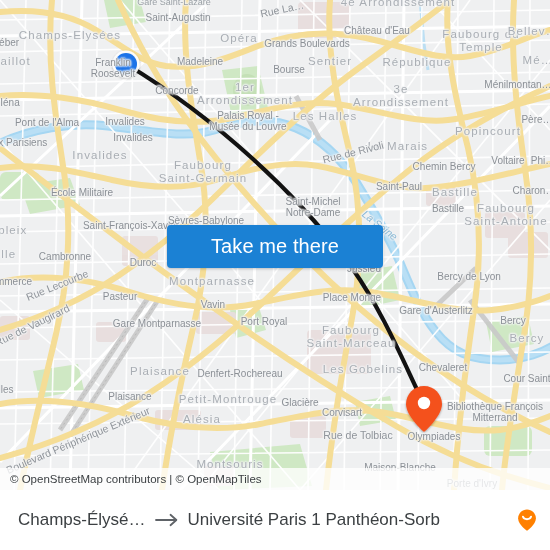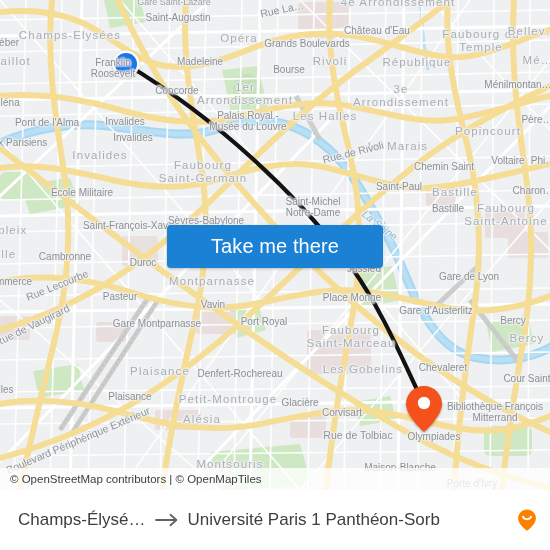--- a/index.html
+++ b/index.html
@@ -299,61 +299,61 @@
         <div class="lbl district" style="left: 239px; top: 38px;">Opéra</div>
         <div class="lbl place" style="left: 307px; top: 43px;">Grands Boulevards</div>
         <div class="lbl place" style="left: 377px; top: 30px;">Château d'Eau</div>
         <div class="lbl district two-line" style="left: 481px; top: 41px;">Faubourg du<br>Temple</div>
         <div class="lbl district" style="left: 533px; top: 31px;">Bellev…</div>
         <div class="lbl district" style="left: 70px; top: 35px;">Champs-Elysées</div>
         <div class="lbl place" style="left: 8px; top: 42px;">léber</div>
         <div class="lbl district" style="left: 12px; top: 61px;">haillot</div>
         <div class="lbl place" style="left: 200px; top: 61px;">Madeleine</div>
         <div class="lbl place" style="left: 289px; top: 69px;">Bourse</div>
-        <div class="lbl district" style="left: 330px; top: 61px;">Rivoli</div>
+        <div class="lbl district" style="left: 330px; top: 61px;">Sentier</div>
         <div class="lbl district" style="left: 417px; top: 62px;">République</div>
         <div class="lbl district" style="left: 538px; top: 60px;">Mé…</div>
         <div class="lbl place two-line" style="left: 113px; top: 68px;">Franklin<br>Roosevelt</div>
         <div class="lbl place" style="left: 177px; top: 90px;">Concorde</div>
         <div class="lbl district two-line" style="left: 245px; top: 94px;">1er<br>Arrondissement</div>
         <div class="lbl district two-line" style="left: 401px; top: 96px;">3e<br>Arrondissement</div>
         <div class="lbl place" style="left: 518px; top: 84px;">Ménilmontan…</div>
         <div class="lbl place" style="left: 10px; top: 102px;">Iéna</div>
         <div class="lbl district" style="left: 325px; top: 116px;">Les Halles</div>
         <div class="lbl place two-line" style="left: 248px; top: 121px;">Palais Royal -<br>Musée du Louvre</div>
         <div class="lbl district" style="left: 398px; top: 146px;">Le Marais</div>
         <div class="lbl district" style="left: 488px; top: 131px;">Popincourt</div>
         <div class="lbl place" style="left: 537px; top: 119px;">Père…</div>
         <div class="lbl place" style="left: 47px; top: 122px;">Pont de l'Alma</div>
         <div class="lbl place" style="left: 125px; top: 121px;">Invalides</div>
         <div class="lbl place" style="left: 133px; top: 137px;">Invalides</div>
         <div class="lbl place" style="left: 20px; top: 142px;">ux Parisiens</div>
         <div class="lbl district" style="left: 100px; top: 155px;">Invalides</div>
         <div class="lbl street" style="left: 353px; top: 152px; transform: translate(-50%, -50%) rotate(-14deg);">Rue de Rivoli</div>
-        <div class="lbl place" style="left: 444px; top: 166px;">Chemin Saint</div>
+        <div class="lbl place" style="left: 444px; top: 166px;">Chemin Bercy</div>
         <div class="lbl place" style="left: 508px; top: 160px;">Voltaire</div>
         <div class="lbl place" style="left: 543px; top: 160px;">Phi…</div>
         <div class="lbl district two-line" style="left: 203px; top: 172px;">Faubourg<br>Saint-Germain</div>
         <div class="lbl place" style="left: 399px; top: 186px;">Saint-Paul</div>
         <div class="lbl district" style="left: 455px; top: 192px;">Bastille</div>
         <div class="lbl place" style="left: 82px; top: 192px;">École Militaire</div>
         <div class="lbl place" style="left: 448px; top: 208px;">Bastille</div>
         <div class="lbl place" style="left: 534px; top: 190px;">Charon…</div>
         <div class="lbl place two-line" style="left: 313px; top: 207px;">Saint-Michel<br>Notre-Dame</div>
         <div class="lbl district two-line" style="left: 506px; top: 215px;">Faubourg<br>Saint-Antoine</div>
         <div class="lbl place two-line" style="left: 131px; top: 226px;">Saint-François-Xavier</div>
         <div class="lbl place" style="left: 206px; top: 220px;">Sèvres-Babylone</div>
         <div class="lbl district" style="left: 9px; top: 230px;">upleix</div>
         <div class="lbl district" style="left: 5px; top: 254px;">elle</div>
         <div class="lbl water" style="left: 380px; top: 225px; transform: translate(-50%, -50%) rotate(38deg);">La Seine</div>
         <div class="lbl place" style="left: 65px; top: 256px;">Cambronne</div>
         <div class="lbl place" style="left: 143px; top: 262px;">Duroc</div>
         <div class="lbl district" style="left: 212px; top: 281px;">Montparnasse</div>
         <div class="lbl place" style="left: 364px; top: 268px;">Jussieu</div>
-        <div class="lbl place" style="left: 469px; top: 276px;">Gare de Lyon</div>
+        <div class="lbl place" style="left: 469px; top: 276px;">Bercy de Lyon</div>
         <div class="lbl place" style="left: 14px; top: 281px;">mmerce</div>
         <div class="lbl street" style="left: 57px; top: 285px; transform: translate(-50%, -50%) rotate(-22deg);">Rue Lecourbe</div>
         <div class="lbl place" style="left: 120px; top: 296px;">Pasteur</div>
         <div class="lbl place" style="left: 213px; top: 304px;">Vavin</div>
         <div class="lbl place" style="left: 352px; top: 297px;">Place Monge</div>
         <div class="lbl place" style="left: 436px; top: 310px;">Gare d'Austerlitz</div>
         <div class="lbl place" style="left: 513px; top: 320px;">Bercy</div>
         <div class="lbl place" style="left: 264px; top: 321px;">Port Royal</div>
         <div class="lbl street" style="left: 32px; top: 325px; transform: translate(-50%, -50%) rotate(-26deg);">Rue de Vaugirard</div>
         <div class="lbl place" style="left: 157px; top: 323px;">Gare Montparnasse</div>

